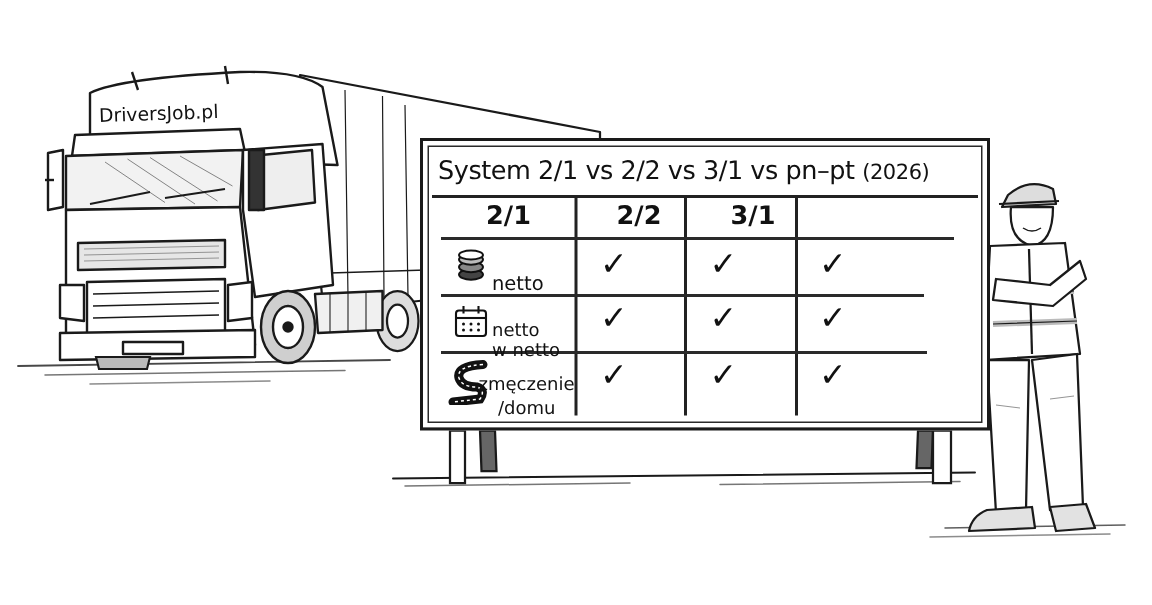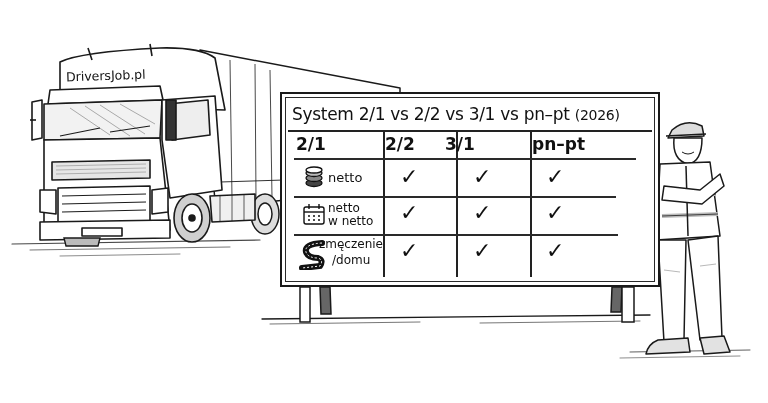--- a/index.html
+++ b/index.html
@@ -23,24 +23,24 @@
     color: #111;
   }
   .board-title .yr { font-size: 14px; }
   .title-rule {
     position: absolute; left: 6px; right: 6px; top: 36px; height: 2px; background: #222;
   }
   .col-div { position: absolute; top: 38px; width: 2px; height: 145px; background: #222; }
   .row-div { position: absolute; left: 12px; height: 2px; background: #2a2a2a; }
   .hdr {
     position: absolute; top: 40px; font-weight: bold; font-size: 17px;
-    color: #111;
+    text-align: center; color: #111;
   }
   .check { position: absolute; font-size: 22px; font-weight: bold; color: #111; line-height: 1; }
-  .rlabel { position: absolute; font-size: 12px; line-height: 12px; color: #111; }
+  .rlabel { position: absolute; font-size: 12px; line-height: 12px; color: #111; margin-top: 12px; }
   .ico { position: absolute; }
 
   .brand {
     position: absolute; left: 66px; top: 68px; font-size: 12.5px; color: #111;
     font-family: "DejaVu Sans", sans-serif; transform: rotate(-2deg);
   }
 </style>
 </head>
 <body>
 
@@ -163,22 +163,21 @@
     <div class="col-div" style="left:101px"></div>
     <div class="col-div" style="left:174px"></div>
     <div class="col-div" style="left:248px"></div>
 
     <div class="row-div" style="top:64px; width:342px"></div>
     <div class="row-div" style="top:102px; width:322px"></div>
     <div class="row-div" style="top:140px; width:324px"></div>
 
     <div class="hdr" style="left:14px; width:86px">2/1</div>
     <div class="hdr" style="left:103px; width:82px">2/2</div>
-    <div class="hdr" style="left:163px; width:72px">3/1</div>
-    <div class="hdr" style="left:250px; width:74px">pn–pt</div>
+    <div class="hdr" style="left:176px; width:88px">3/1</div>
 
     <svg class="ico" style="left:22px; top:72px" width="20" height="22" viewBox="0 0 20 22">
       <g stroke="#111" stroke-width="1.3" fill="#fff">
         <ellipse cx="10" cy="17" rx="8" ry="3.5" fill="#444"></ellipse>
         <ellipse cx="10" cy="12" rx="8" ry="3.5" fill="#888"></ellipse>
         <ellipse cx="10" cy="7" rx="8" ry="3.5" fill="#bbb"></ellipse>
         <ellipse cx="10" cy="4" rx="8" ry="3"></ellipse>
       </g>
     </svg>
     <div class="rlabel" style="left:46px; top:78px; font-size:13px">netto</div>

